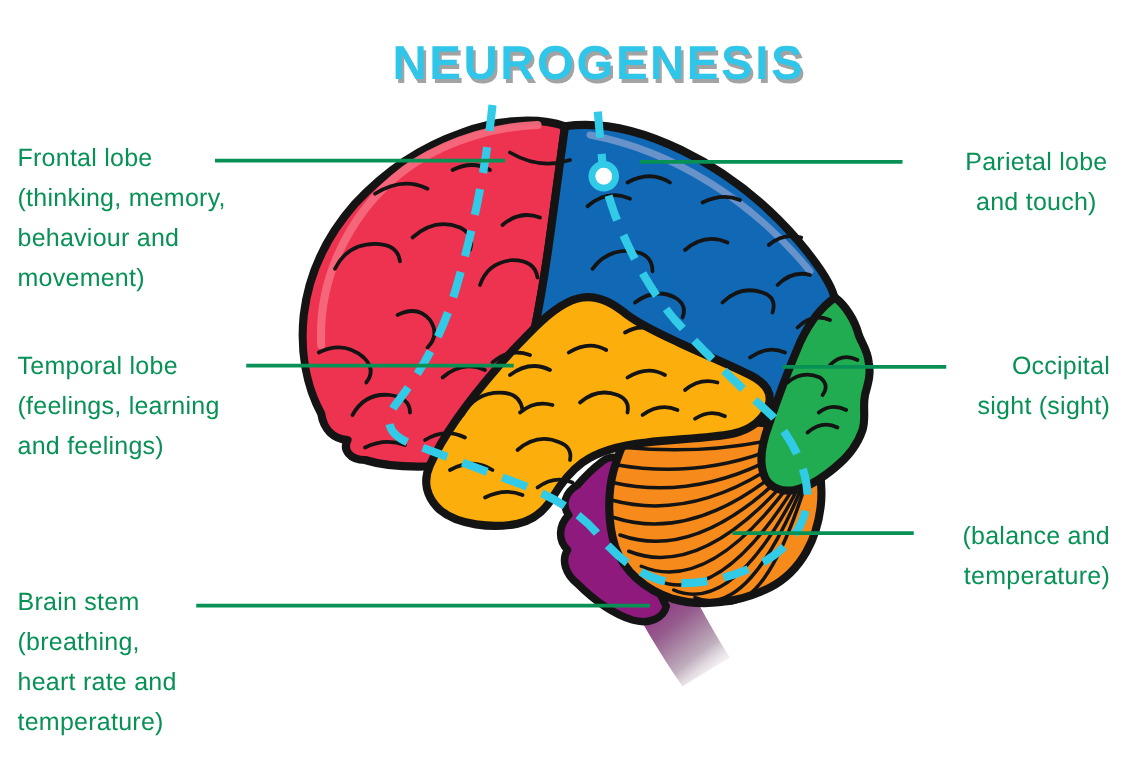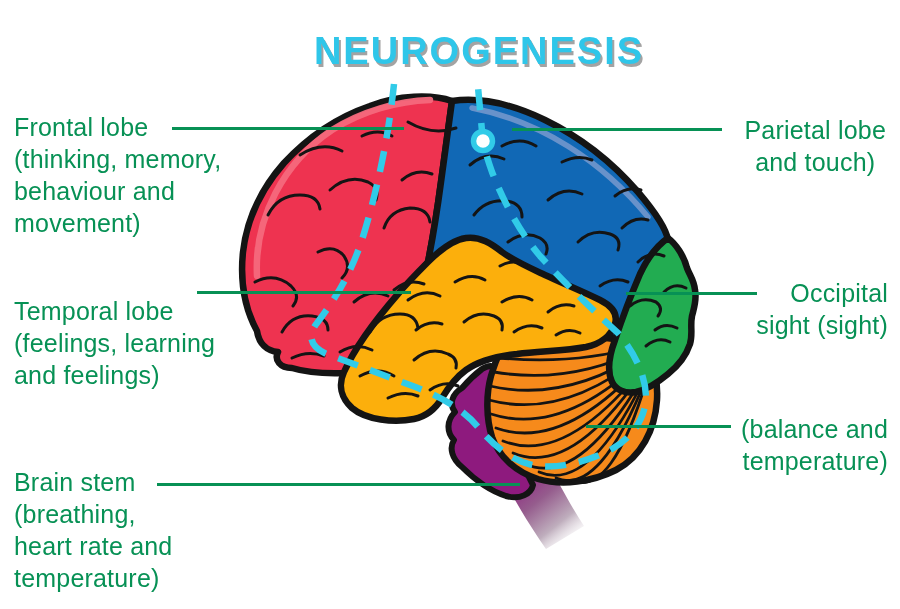--- a/index.html
+++ b/index.html
@@ -8,21 +8,21 @@
     font-family:"Liberation Sans", sans-serif;overflow:hidden;
   }
   .stage{position:absolute;inset:0;width:900px;height:510px;}
   svg.brain{position:absolute;left:0;top:0;}
   .title{
     position:absolute;top:30px;left:479px;transform:translateX(-50%);
     font-size:38px;font-weight:bold;letter-spacing:2px;white-space:nowrap;
     color:#2FC6E9;text-shadow:2px 3px 0 #A3A3A3;
   }
   .label{
-    position:absolute;color:#079155;font-size:25px;line-height:32px;
+    position:absolute;color:#079155;font-size:20px;line-height:32px;
     letter-spacing:.2px;white-space:nowrap;
   }
   .label.right{text-align:right;}
   .lead{position:absolute;height:3px;background:#079155;}
 </style>
 </head>
 <body>
 
 <div class="stage">
 
@@ -151,21 +151,21 @@
   <div class="lead" style="left:157px;top:483px;width:363px;"></div>
 
   <div class="title">NEUROGENESIS</div>
 
   <div class="label" style="left:14px;top:111px;">
     <div>Frontal lobe</div>
     <div>(thinking, memory,</div>
     <div>behaviour and</div>
     <div>movement)</div>
   </div>
-  <div class="label" style="left:14px;top:277px;margin-top:18px;">
+  <div class="label" style="left:14px;top:277px;">
     <div>Temporal lobe</div>
     <div>(feelings, learning</div>
     <div>and feelings)</div>
   </div>
   <div class="label" style="left:14px;top:466px;">
     <div>Brain stem</div>
     <div>(breathing,</div>
     <div>heart rate and</div>
     <div>temperature)</div>
   </div>

